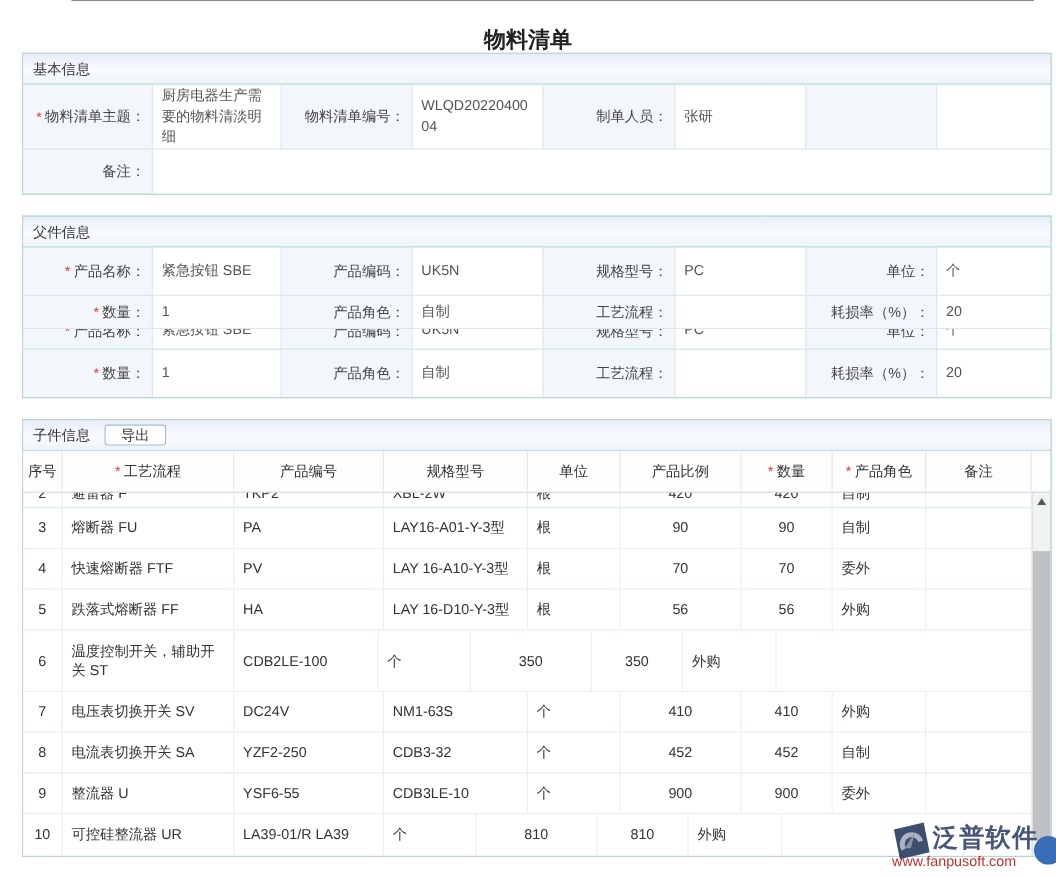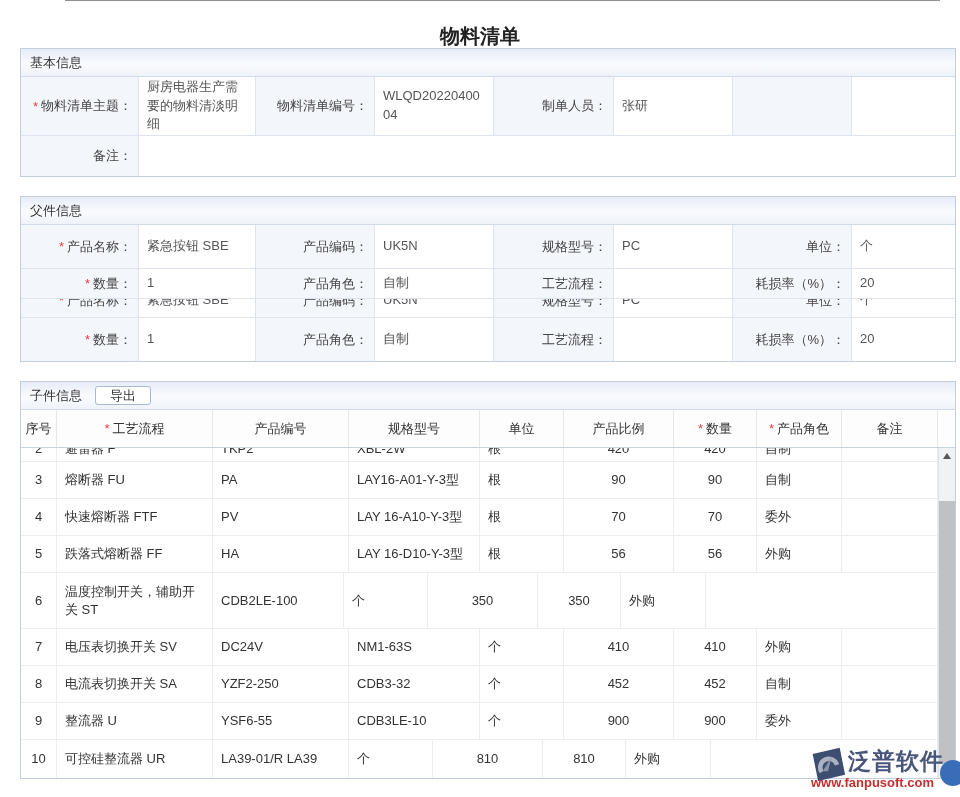--- a/index.html
+++ b/index.html
@@ -57,21 +57,21 @@
   .sb-btn { height:16px; display:flex; align-items:center; justify-content:center; cursor:pointer; }
   .sb-btn.bottom { height:14px; }
   .tri-up { width:0; height:0; border-left:4px solid transparent; border-right:4px solid transparent; border-bottom:6px solid #555; }
   .tri-down { width:0; height:0; border-left:4px solid transparent; border-right:4px solid transparent; border-top:6px solid #555; }
   .sb-gap { height:37px; }
   .sb-thumb { flex:1; background:#bfc1c5; cursor:pointer; }
 
   .watermark { position:absolute; right:18px; bottom:6px; width:132px; height:46px; z-index:5;margin-left:15px; }
   .wm-logo { position:absolute; left:0; top:1px; width:36px; height:36px; }
   .wm-brand { position:absolute; left:38px; top:1px; font-size:23px; font-weight:700; color:#47567a; letter-spacing:1px; white-space:nowrap; }
-  .wm-url { position:absolute; left:1px; bottom:1px; font-size:13px; font-weight:700; color:#c43030; white-space:nowrap; }
+  .wm-url { position:absolute; left:1px; bottom:1px; font-size:13px; font-weight:400; color:#c43030; white-space:nowrap; }
   .wm-dot { position:absolute; right:-24px; top:15px; width:26px; height:26px; border-radius:50%; background:#3a6db8; }
 </style>
 </head>
 <body>
 
 <div class="page">
   <div class="topline"></div>
   <div class="title">物料清单</div>
 
   <div class="section">

